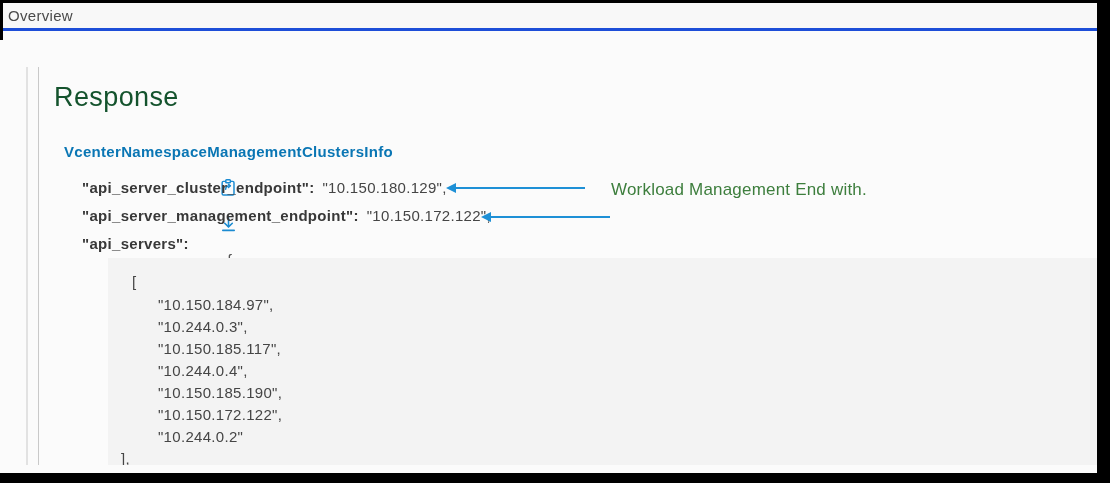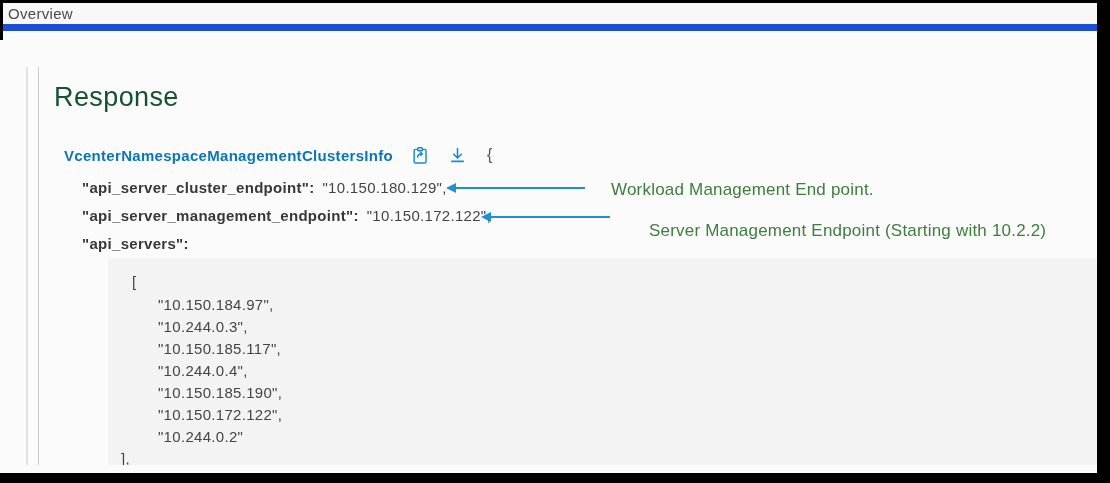--- a/index.html
+++ b/index.html
@@ -14,21 +14,21 @@
     position:absolute;left:0;top:3px;width:1097px;height:470px;
     background:#fbfbfb;
   }
   .corner-sliver{
     position:absolute;left:0;top:0;width:3px;height:40px;background:#000;z-index:9;
   }
   
   .tabbar{
     position:absolute;left:0;top:0;width:100%;height:28px;
     background:#f8f8f8;
-    border-bottom:7px solid #1d4ed8;
+    border-bottom:3px solid #1d4ed8;
     box-sizing:border-box;
     display:flex;align-items:stretch;
     padding-left:8px;
   }
   .tab{
     position:relative;
     display:flex;align-items:center;
     margin-right:32px;
     font-size:15px;letter-spacing:.3px;
     color:#4a4a4a;
@@ -46,21 +46,21 @@
     background:#fbfbfb;
   }
   .vline1{position:absolute;left:26px;top:23px;width:2px;height:398px;background:#e2e2e2;}
   .vline2{position:absolute;left:38px;top:23px;width:1px;height:398px;background:#c9c9c9;}
   .heading{
     position:absolute;left:54px;top:38px;
     font-size:27px;color:#14532d;font-weight:400;letter-spacing:.4px;
   }
   .obj-line{
     position:absolute;left:64px;top:99px;height:24px;
-    display:flex;align-items:center;gap:18px;
+    display:flex;align-items:center;gap:18px;flex-direction:column;
   }
   .obj-name{
     font-size:15px;font-weight:bold;color:#0a76b4;letter-spacing:.3px;
   }
   .icon-btn{display:flex;align-items:center;cursor:pointer;}
   .icon-btn svg{display:block;}
   .open-brace{font-size:16px;color:#555;margin-left:2px;}
   .json-row{
     position:absolute;left:82px;height:20px;
     font-size:15px;letter-spacing:.3px;color:#454545;
@@ -145,22 +145,21 @@
     <div class="json-row row-1">
       <span class="k">"api_server_management_endpoint":</span><span class="v">"10.150.172.122",</span>
     </div>
     <div class="json-row row-2">
       <span class="k">"api_servers":</span>
     </div>
 
     <div class="arrow arrow-1"></div>
     <div class="arrow arrow-2"></div>
 
-    <div class="annotation annotation-1">Workload Management End point.</div>
-    <div class="annotation annotation-2">Server Management Endpoint (Starting with 10.2.2)</div>
+    <div class="annotation annotation-1">Workload Management End with.</div>
 
     <div class="array-block">
       <div class="array-open">[</div>
       <div class="array-item">"10.150.184.97",</div>
       <div class="array-item">"10.244.0.3",</div>
       <div class="array-item">"10.150.185.117",</div>
       <div class="array-item">"10.244.0.4",</div>
       <div class="array-item">"10.150.185.190",</div>
       <div class="array-item">"10.150.172.122",</div>
       <div class="array-item">"10.244.0.2"</div>

